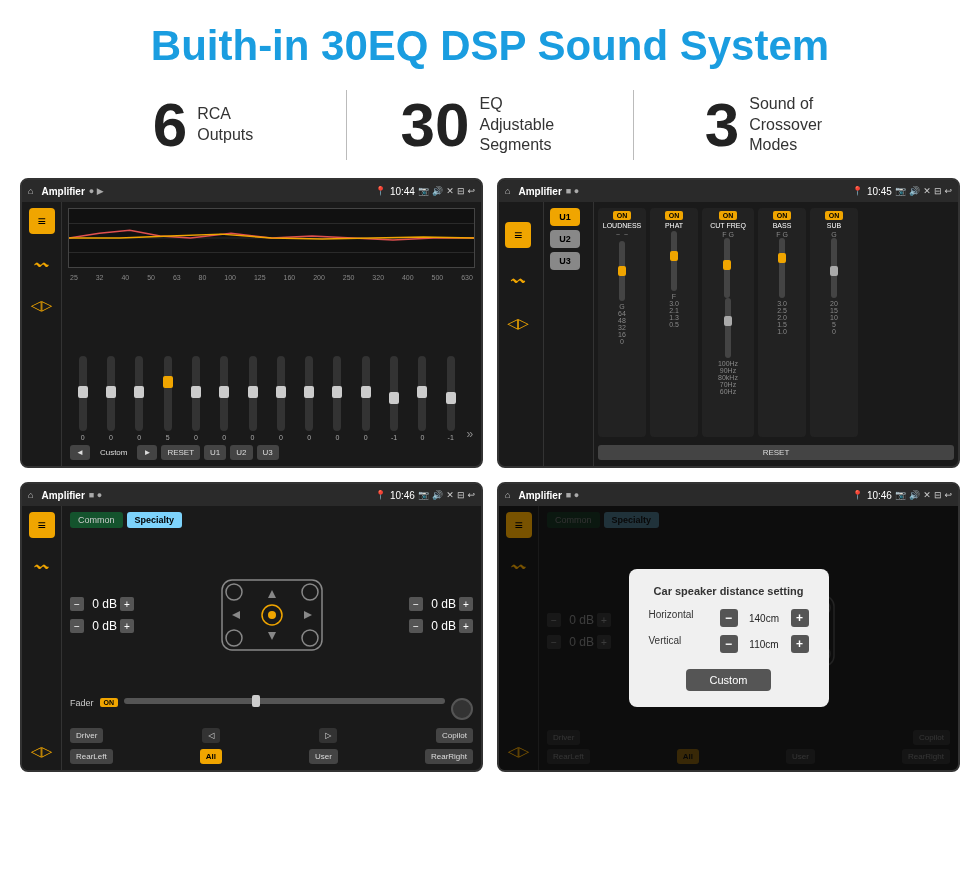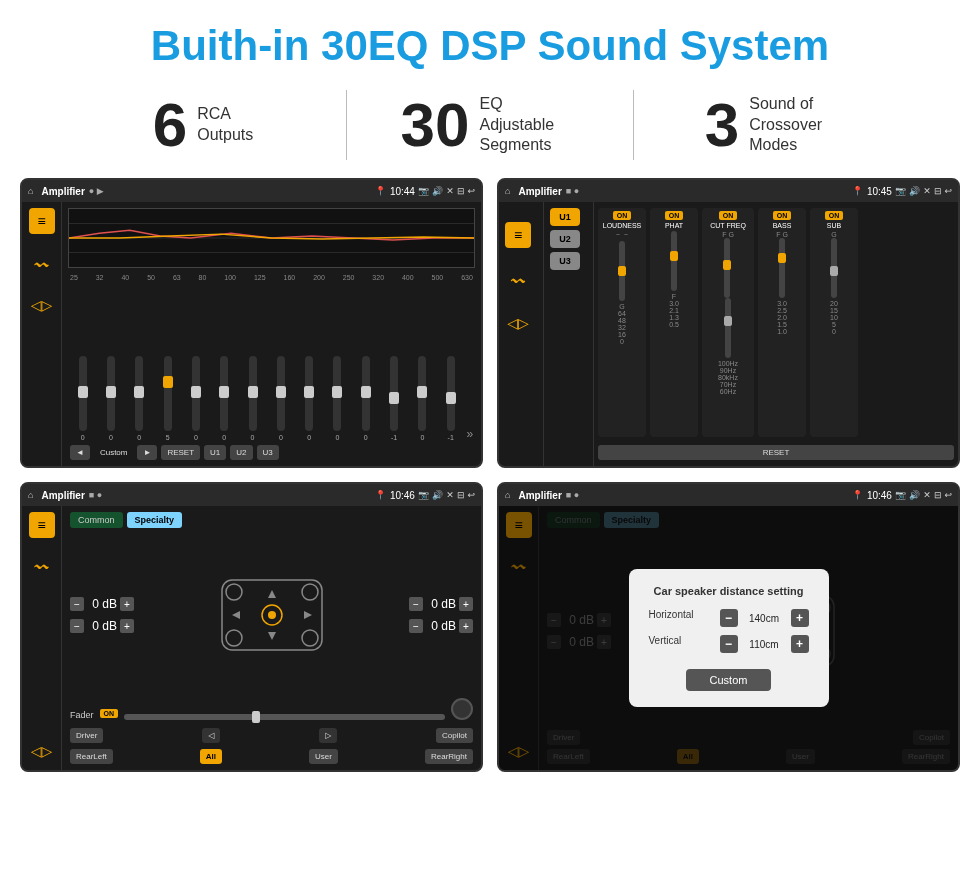--- a/index.html
+++ b/index.html
@@ -773,21 +773,21 @@
               <div class="db-plus">+</div>
             </div>
             <div class="db-control">
               <div class="db-minus">−</div>
               <span class="db-value">0 dB</span>
               <div class="db-plus">+</div>
             </div>
           </div>
         </div>
 
-        <div style="display:flex;align-items:flex-end;gap:6px;margin-bottom:4px;">
+        <div style="display:flex;align-items:flex-start;gap:6px;margin-bottom:4px;">
           <span style="font-size:9px;color:#ccc;">Fader</span>
           <span class="cross-on-badge">ON</span>
           <div style="flex:1;height:6px;background:#555;border-radius:3px;position:relative;">
             <div style="width:8px;height:12px;background:#ccc;border-radius:2px;position:absolute;top:-3px;left:40%;"></div>
           </div>
           <div style="width:22px;height:22px;background:#333;border-radius:50%;border:2px solid #555;"></div>
         </div>
 
         <div style="display:flex;justify-content:space-between;gap:2px;">
           <span class="fader-action-btn">Driver</span>

